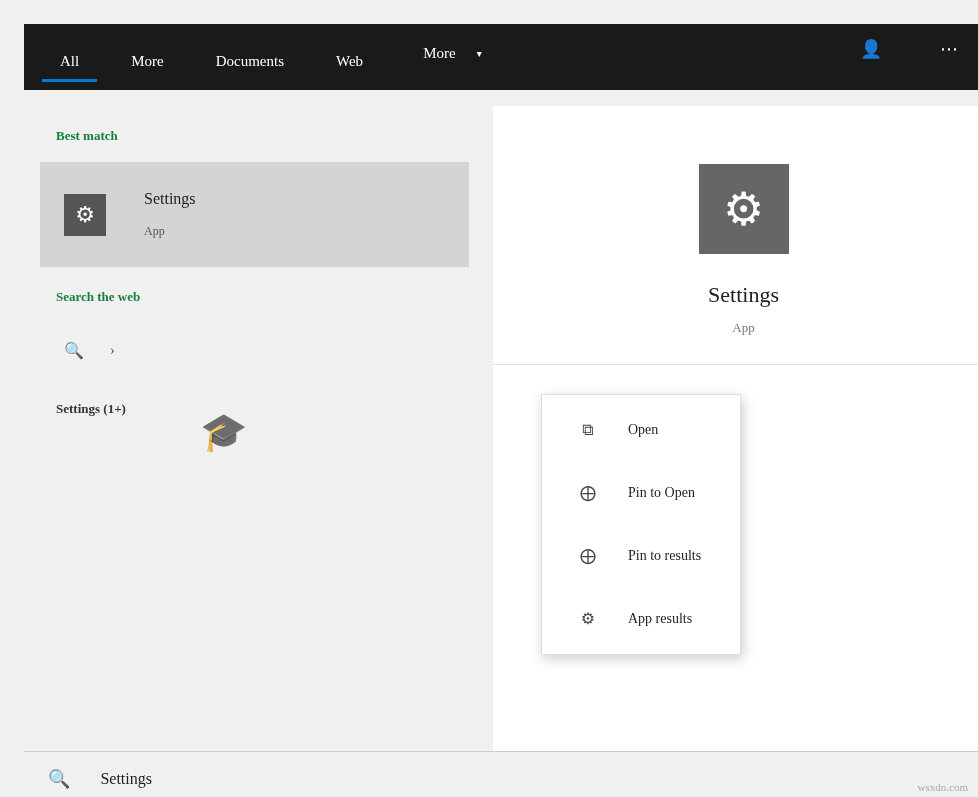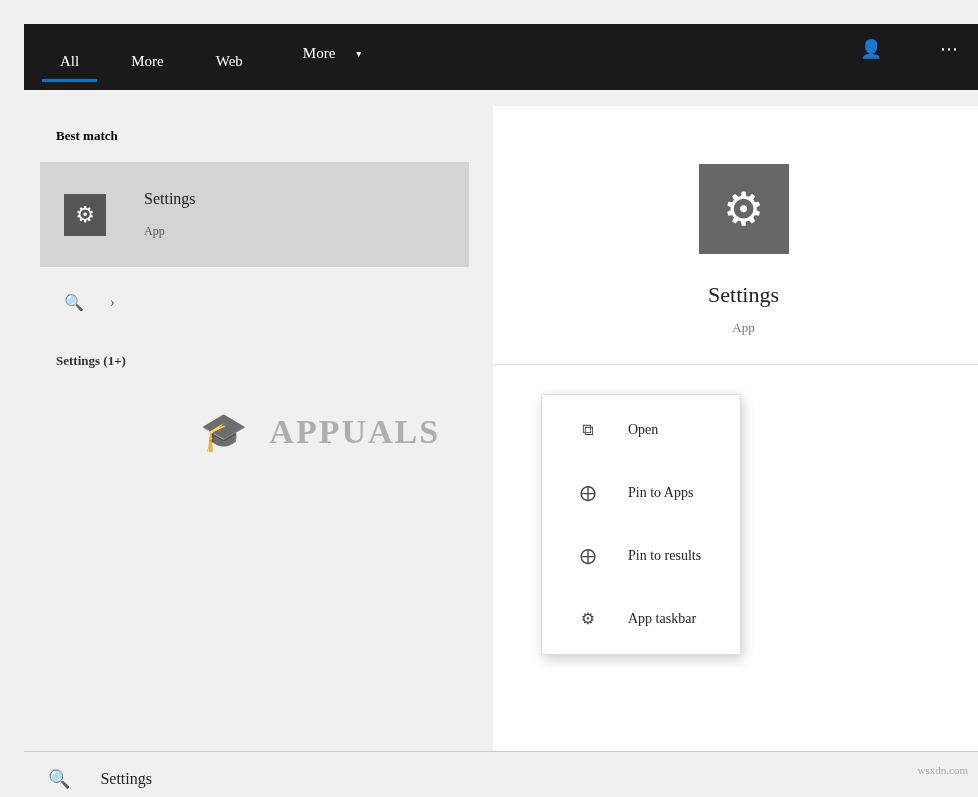--- a/index.html
+++ b/index.html
@@ -89,21 +89,21 @@
     .left-panel {
       width: 445px;
       background: #f0f0f0;
       padding: 0;
       flex-shrink: 0;
     }
 
     .section-header {
       font-size: 13px;
       font-weight: 600;
-      color: #000000;
+      color: #15803d;
       padding: 14px 16px 10px;
     }
 
     
     .best-match-item {
       display: flex;
       align-items: center;
       background: #d4d4d4;
       padding: 12px 16px;
       cursor: pointer;
@@ -274,37 +274,38 @@
       font-size: 16px;
       color: #222;
       background: transparent;
       border: none;
       outline: none;
       flex: 1;
     }
 
     .wsxdn-watermark {
       position: absolute;
-      bottom: 21px;
+      bottom: 4px;
       right: 10px;
       font-size: 11px;
       color: #aaa;
     }
 
     
     .chevron {
       font-size: 10px;
     }
   </style>
 </head>
 <body>
 
 <div class="top-nav">
   <button class="nav-tab active">All</button>
   <button class="nav-tab">More</button>
+  <button class="nav-tab">Documents</button>
   <button class="nav-tab">Web</button>
   <button class="nav-tab more-tab">
     <span>More</span>
     <span class="chevron">▾</span>
   </button>
 
   <div class="nav-right">
     <button class="nav-icon-btn">
       <span>👤</span>
     </button>
@@ -323,20 +324,21 @@
     <div class="best-match-item">
       <div class="app-icon-small">
         <span class="gear-icon-small">⚙</span>
       </div>
       <div class="app-info">
         <span class="app-name">Settings</span>
         <span class="app-type">App</span>
       </div>
     </div>
 
+    <div class="section-header">Search the web</div>
 
     <div class="web-search-item">
       <span class="search-icon-small">🔍</span>
       <span class="web-search-arrow">›</span>
     </div>
 
     <div class="settings-count-header">Settings (1+)</div>
 
   </div>
 
@@ -353,43 +355,42 @@
 
     <div class="context-menu">
 
       <div class="context-menu-item">
         <span class="menu-icon">⧉</span>
         <span>Open</span>
       </div>
 
       <div class="context-menu-item">
         <span class="menu-icon">⨁</span>
-        <span>Pin to Apps</span>
+        <span>Pin to Open</span>
       </div>
 
       <div class="context-menu-item">
         <span class="menu-icon">⨁</span>
         <span>Pin to results</span>
       </div>
 
       <div class="context-menu-item">
         <span class="menu-icon">⚙</span>
-        <span>App taskbar</span>
+        <span>App results</span>
       </div>
 
     </div>
 
   </div>
 
 </div>
 
 <div style="position:absolute; top:370px; left:160px; z-index:50; pointer-events:none; user-select:none; opacity:0.75;">
   <div style="display:flex; align-items:center; gap:6px;">
     <span style="font-size:38px;">🎓</span>
-    <span style="font-size:34px; font-weight:800; color:#999; letter-spacing:2px;">APPUALS</span>
   </div>
 </div>
 
 <div class="taskbar-search">
   <span class="taskbar-search-icon">🔍</span>
   <input class="taskbar-search-input" type="text" value="Settings" style="">
   <span class="wsxdn-watermark">wsxdn.com</span>
 </div>
 
 </body></html>

